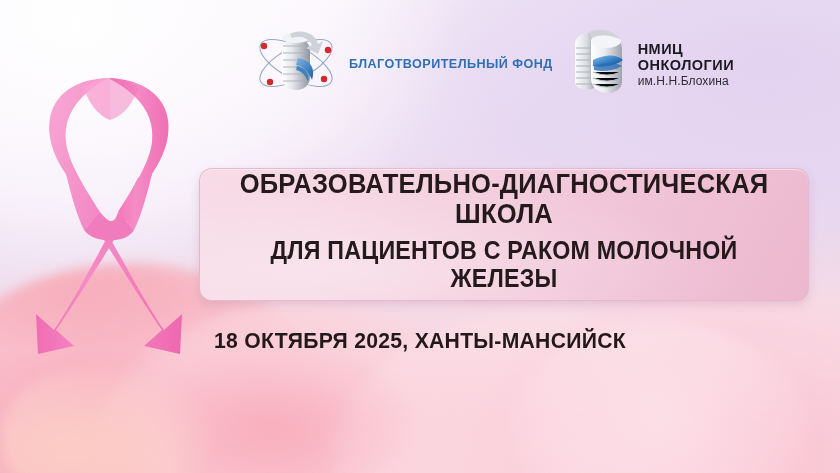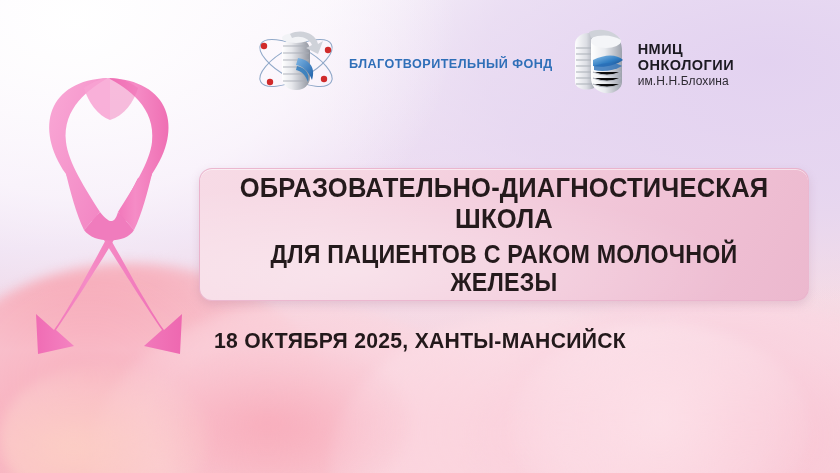--- a/index.html
+++ b/index.html
@@ -75,21 +75,21 @@
   .nmic-3{font-size:12px;font-weight:400;color:#2e2b33;letter-spacing:.1px;white-space:nowrap;margin-top:2px;}
 
   
   .plate{
     position:absolute;left:199px;top:168px;width:608px;height:131px;
     border-radius:13px;
     background:
       linear-gradient(118deg,#f7dbe6 0%,#f6d7e3 22%,#f2c9da 55%,#efc0d4 78%,#ecb8ce 100%);
     border:1px solid rgba(233,178,203,.85);
     box-shadow:0 4px 10px rgba(170,110,140,.22), inset 0 1px 0 rgba(255,255,255,.55);
-    display:flex;flex-direction:column;align-items:center;justify-content:center;
+    display:flex;flex-direction:column;align-items:center;
     overflow:hidden;
   }
   .plate:before{
     content:"";position:absolute;inset:0;border-radius:12px;
     background:radial-gradient(ellipse at 26% 78%, rgba(255,255,255,.34) 0%, rgba(255,255,255,0) 60%);
     pointer-events:none;
   }
   .plate-l1,.plate-l2{
     position:relative;z-index:2;color:#241a1c;text-align:center;
     font-weight:700;letter-spacing:.2px;

